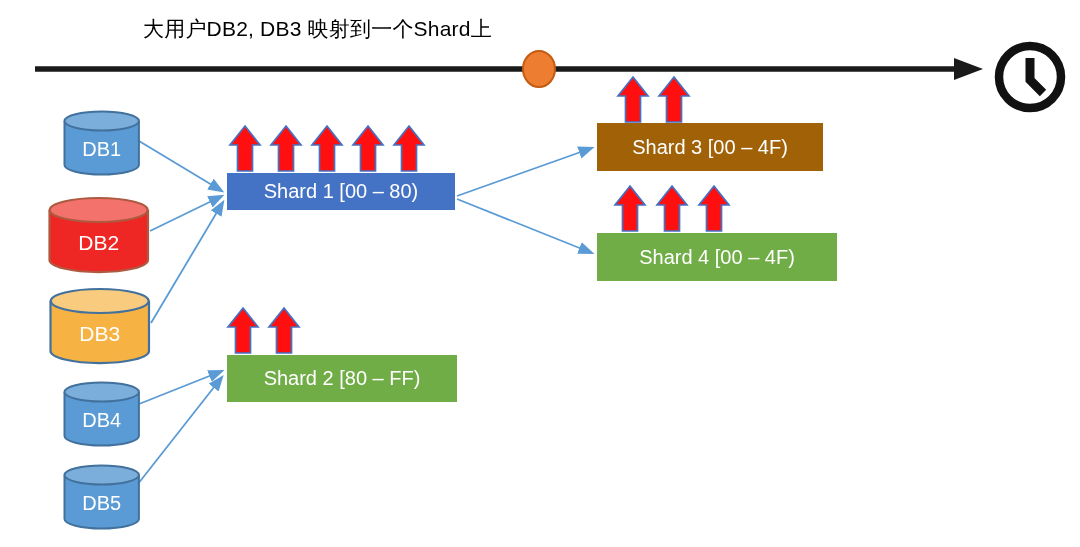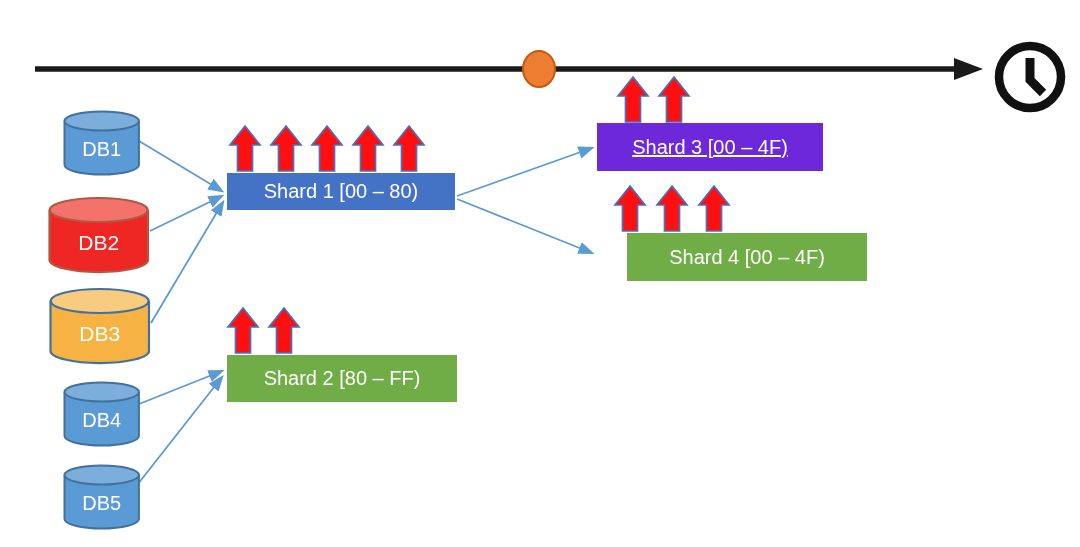--- a/index.html
+++ b/index.html
@@ -30,20 +30,21 @@
   #db5-cyl { left:63px;  top:464px; }
   .db text { fill:#ffffff; }
   .db-small text { font-size:20px; }
   .db-big text { font-size:21px; }
 </style>
 </head>
 <body>
 
 <div class="canvas">
 
+  <div class="title" id="phase1-title">大用户DB2, DB3 映射到一个Shard上</div>
 
   <svg id="overlay" class="overlay" width="1080" height="547">
     <defs>
       <marker id="conn-arrow" markerWidth="10" markerHeight="8" refX="7.5" refY="3.5" orient="auto" markerUnits="userSpaceOnUse0" viewBox="0 0 10 8">
         <path d="M0 0 L9 3.5 L0 7 Z" fill="#5B9BD5"></path>
       </marker>
     </defs>
 
     <line x1="35" y1="69" x2="956" y2="69" stroke-width="5.5" stroke="#1a1a1a"></line>
     <polygon points="954,58 983,69 954,80" fill="#1a1a1a"></polygon>
@@ -110,20 +111,20 @@
     <ellipse cx="38.7" cy="11" rx="37.2" ry="9.5" stroke-width="2" fill="#7CAEDC" stroke="#41719C"></ellipse>
     <text x="38.7" y="46" text-anchor="middle">DB5</text>
   </svg>
 
   <div class="shard-box" id="shard1-box" style="background-color: rgb(68, 114, 196);">
     <span>Shard 1 [00 – 80)</span>
   </div>
   <div class="shard-box" id="shard2-box" style="background-color: rgb(112, 173, 71);">
     <span>Shard 2 [80 – FF)</span>
   </div>
-  <div class="shard-box" id="shard3-box" style="background-color: #6d28d9; text-decoration: underline;">
+  <div class="shard-box" id="shard3-box" style="background-color: #a16207;">
     <span>Shard 3 [00 – 4F)</span>
   </div>
-  <div class="shard-box" id="shard4-box" style="background-color: rgb(112, 173, 71); margin-left: 30px;">
+  <div class="shard-box" id="shard4-box" style="background-color: rgb(112, 173, 71);">
     <span>Shard 4 [00 – 4F)</span>
   </div>
 
 </div>
 
 </body></html>

